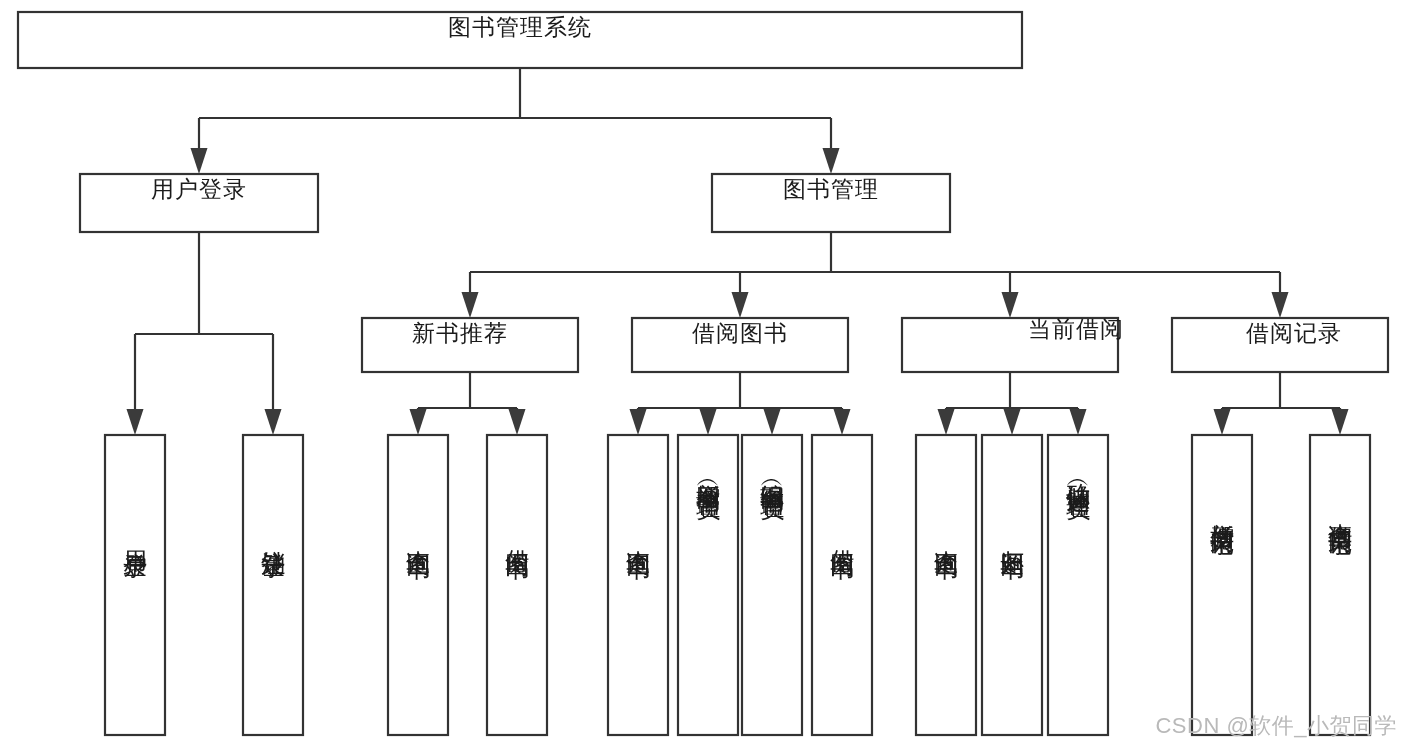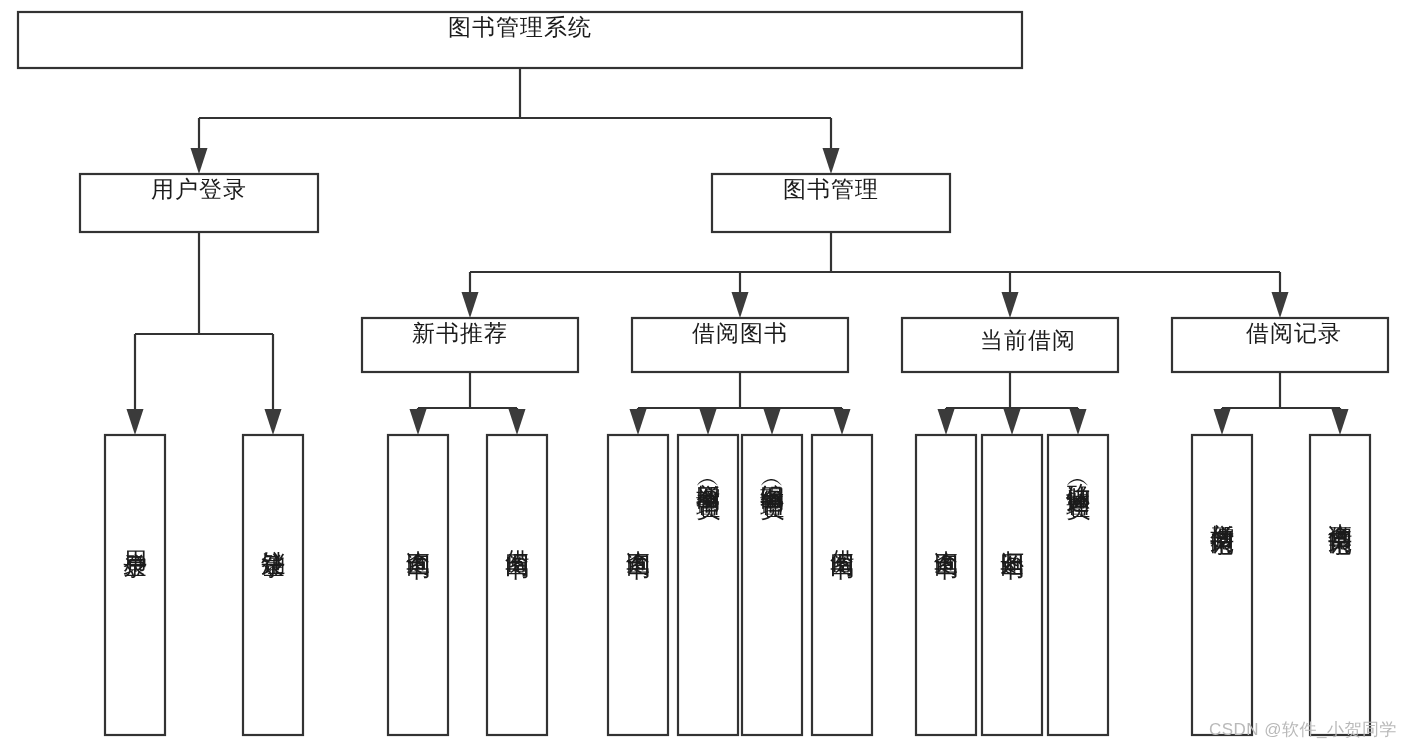--- a/index.html
+++ b/index.html
@@ -71,21 +71,21 @@
     font-size: 23px;
     color: #1b1b1b;
     white-space: nowrap;
     letter-spacing: 1px;
   }
   #watermark {
     position: absolute;
     right: 8px;
     bottom: 6px;
     font-family: "Liberation Sans", "DejaVu Sans", sans-serif;
-    font-size: 17px;
+    font-size: 22px;
     color: #b9b9b9;
     letter-spacing: 0.5px;
     white-space: nowrap;
     user-select: none;
   }
 </style>
 </head>
 <body>
 
 <div id="diagram-root">
@@ -178,21 +178,21 @@
       </div>
       <div class="htext-wrap" style="left: 712px; top: 174px; width: 238px; height: 58px;">
         <span class="htext">图书管理</span>
       </div>
       <div class="htext-wrap" style="left: 352px; top: 318px; width: 216px; height: 54px;">
         <span class="htext">新书推荐</span>
       </div>
       <div class="htext-wrap" style="left: 632px; top: 318px; width: 216px; height: 54px;">
         <span class="htext">借阅图书</span>
       </div>
-      <div class="htext-wrap" style="left: 902px; top: 325px; width: 252px; height: 54px;">
+      <div class="htext-wrap" style="left: 902px; top: 314px; width: 252px; height: 54px; padding-left: 48px;">
         <span class="htext">当前借阅</span>
       </div>
       <div class="htext-wrap" style="left: 1172px; top: 318px; width: 244px; height: 54px;">
         <span class="htext">借阅记录</span>
       </div>
       <div class="vtext-wrap" style="left: 105px; top: 435px; width: 60px; height: 204px; padding-top: 96px;">
         <span class="vtext">用户登录</span>
       </div>
       <div class="vtext-wrap" style="left: 243px; top: 435px; width: 60px; height: 204px; padding-top: 96px;">
         <span class="vtext">注销登录</span>

